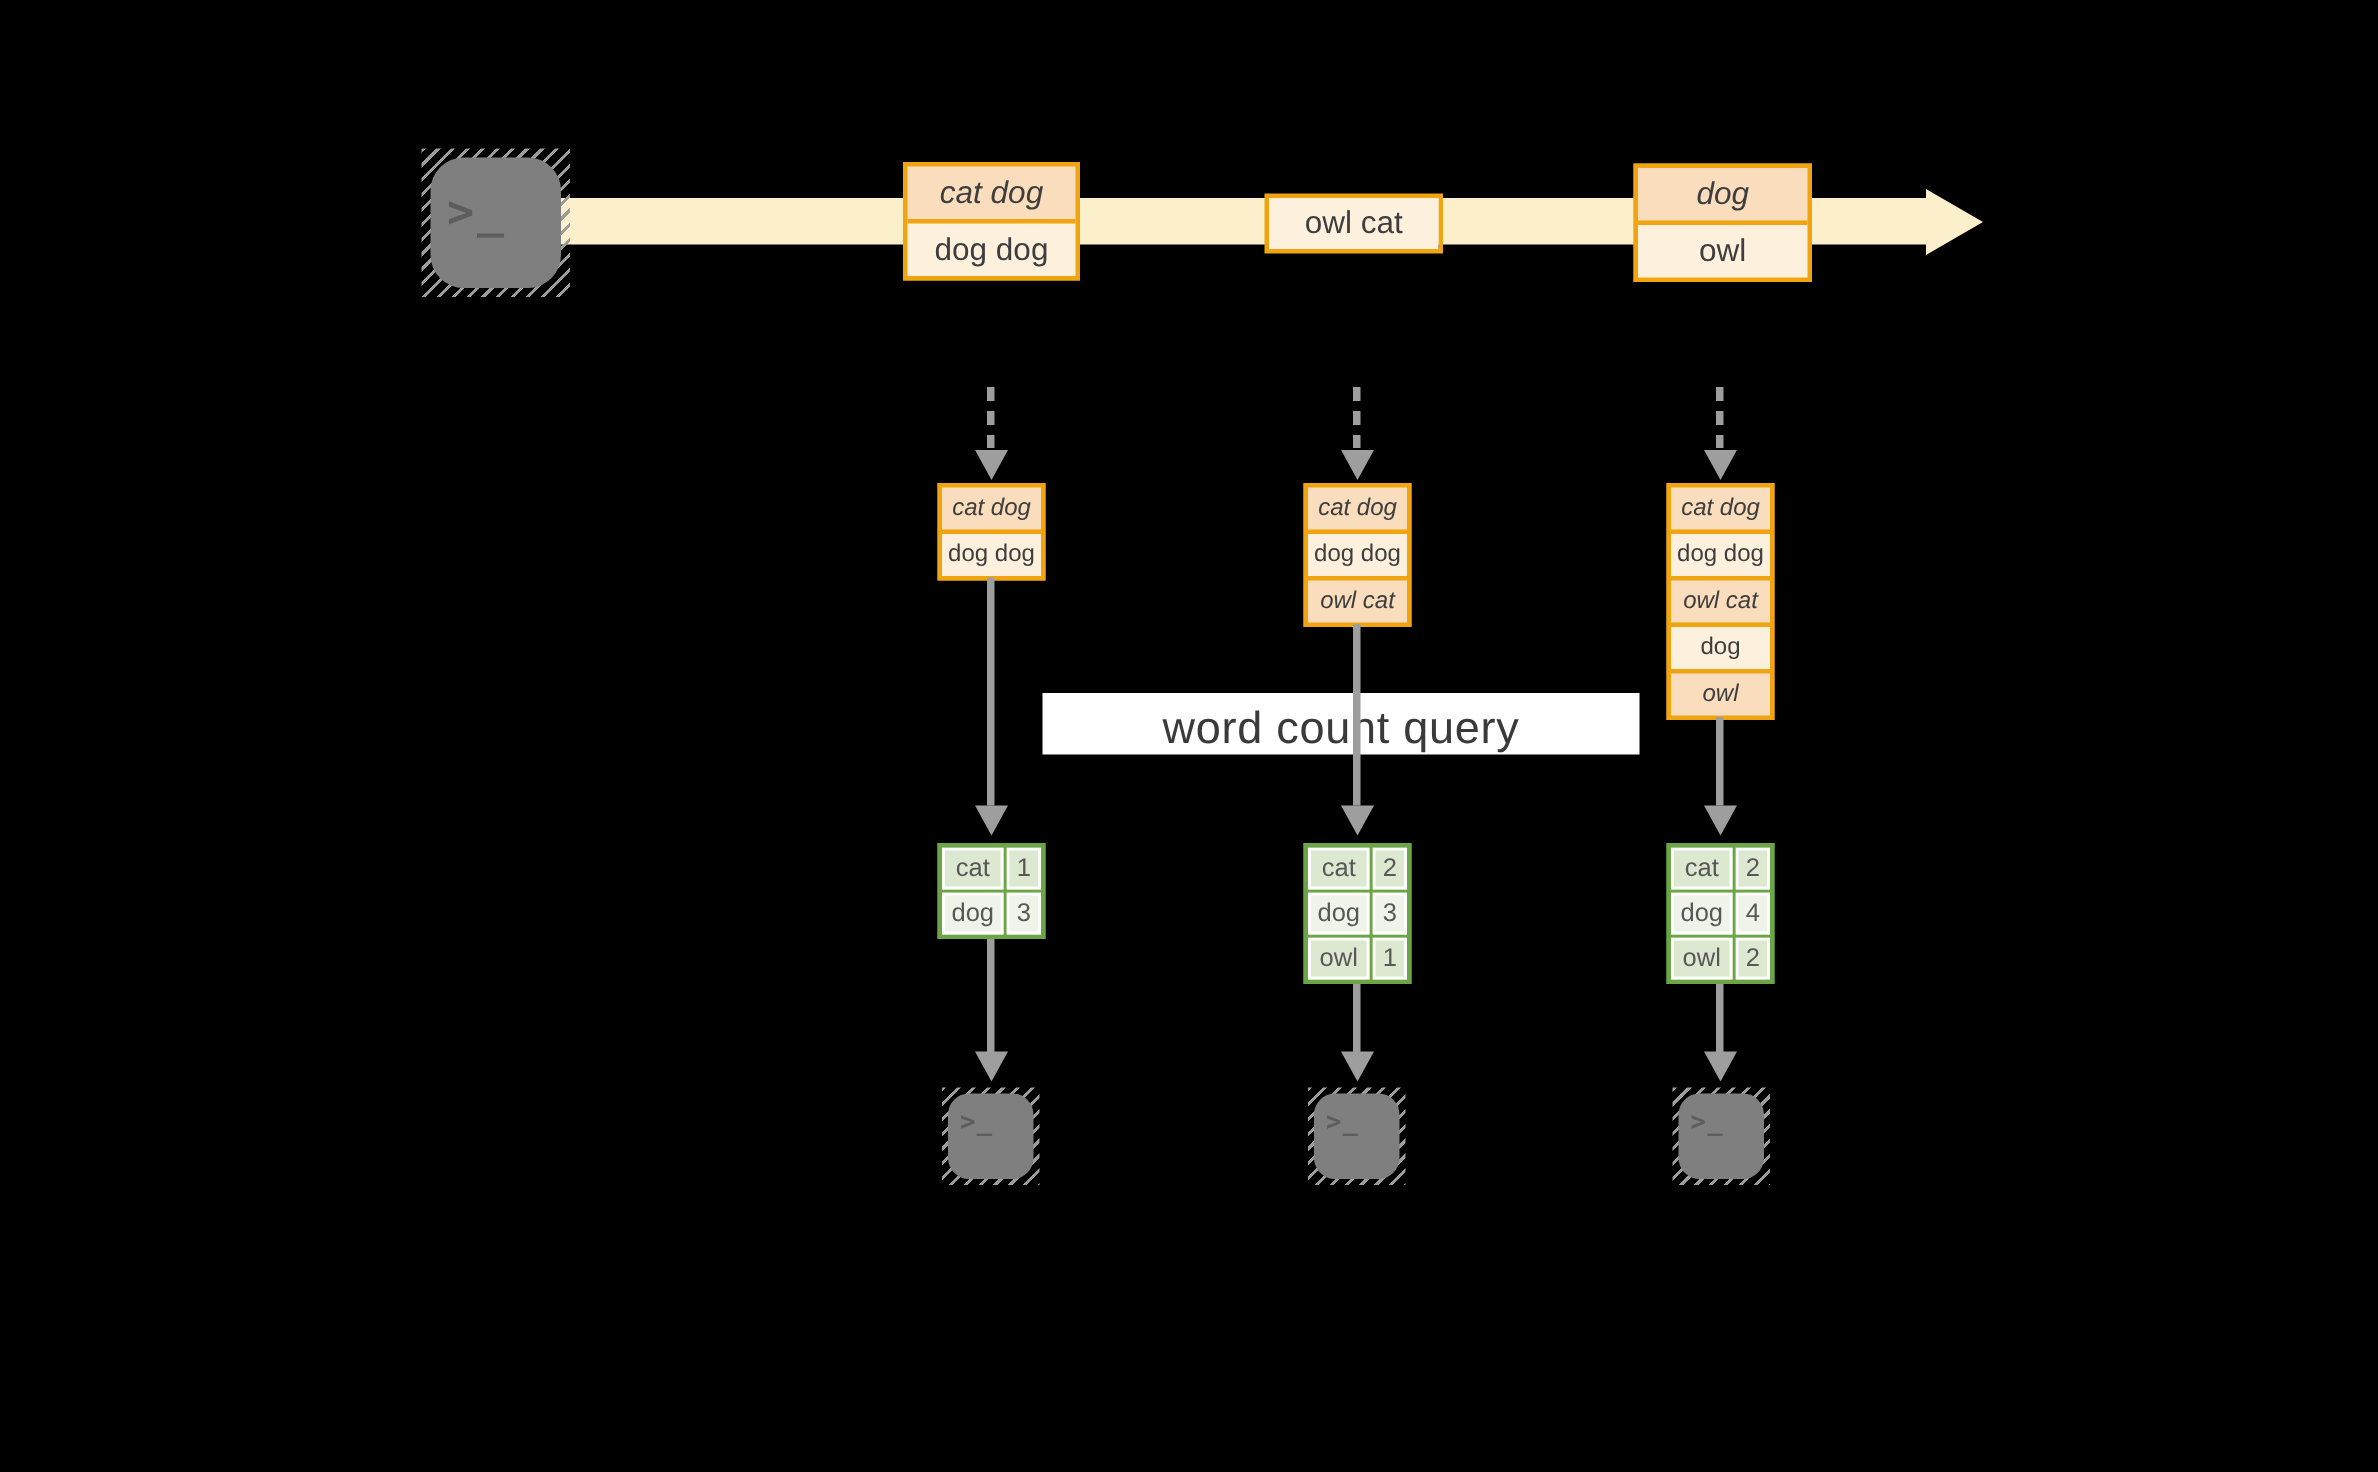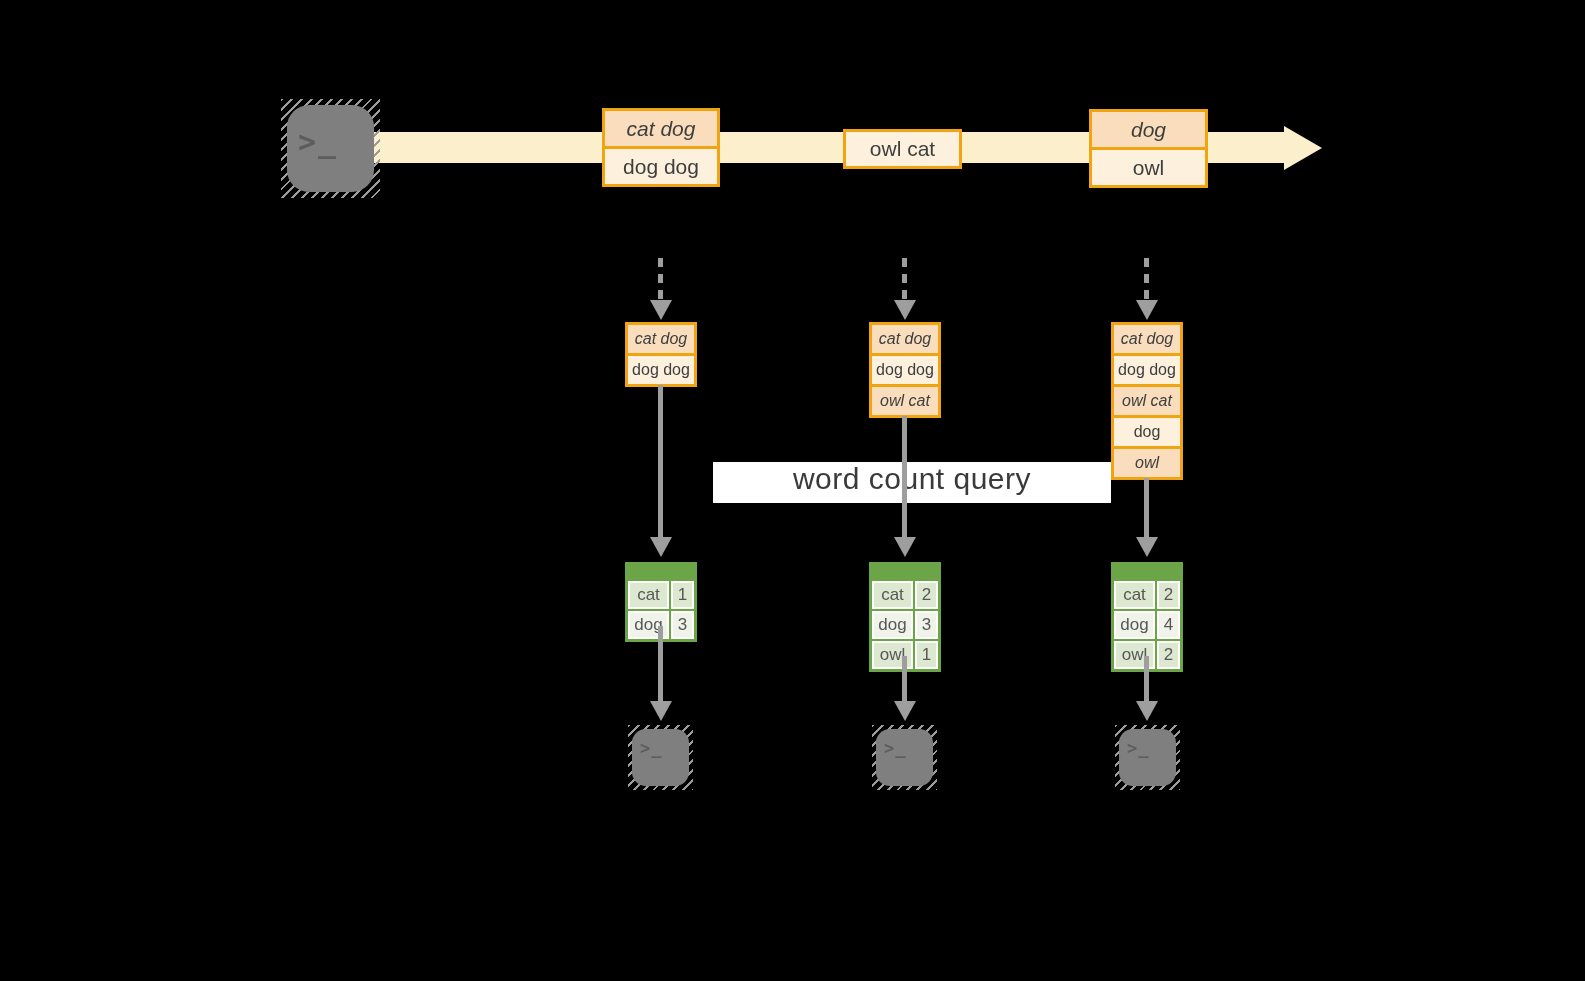--- a/index.html
+++ b/index.html
@@ -55,29 +55,29 @@
 
   
   .stem{position:absolute;width:5px;background:var(--gray);z-index:6;}
   .stem.dashed{background:repeating-linear-gradient(to bottom, var(--gray) 0 9px, transparent 9px 16px);}
   .head{position:absolute;width:0;height:0;z-index:6;
     border-left:11px solid transparent;border-right:11px solid transparent;border-top:20px solid var(--gray);}
   .cx1{left:658px;} .cx2{left:902px;} .cx3{left:1144px;}
   .hx1{left:650px;} .hx2{left:894px;} .hx3{left:1136px;}
 
   
-  .query-band{position:absolute;left:713px;top:462px;width:398px;height:41px;background:#ffffff;z-index:3;
-    display:flex;align-items:flex-start;justify-content:center;}
+  .query-band{position:absolute;left:695px;top:462px;width:398px;height:41px;background:#ffffff;z-index:3;
+    display:flex;align-items:flex-end;justify-content:center;}
   .query-band span{font-size:30px;color:#3a3a3a;letter-spacing:0.5px;}
 
   
   .gtable{position:absolute;width:72px;top:562px;border:3px solid var(--green);box-sizing:border-box;
     background:var(--green);z-index:4;}
   .grow{display:flex;height:28px;margin-top:2px;}
-  .grow:first-child{margin-top:16px;justify-content:space-between;}
+  .grow:first-child{margin-top:0;justify-content:space-between;}
   .gcell{display:flex;align-items:center;justify-content:center;font-size:17px;color:var(--gtxt);
     box-shadow:inset 0 0 0 2px rgba(255,255,255,0.9);}
   .gname{width:41px;} .gcount{flex:1;margin-left:2px;}
   .grow:nth-child(odd) .gcell{background:var(--gdark);}
   .grow:nth-child(even) .gcell{background:var(--glight);}
 </style>
 </head>
 <body>
 
 <div class="canvas">

